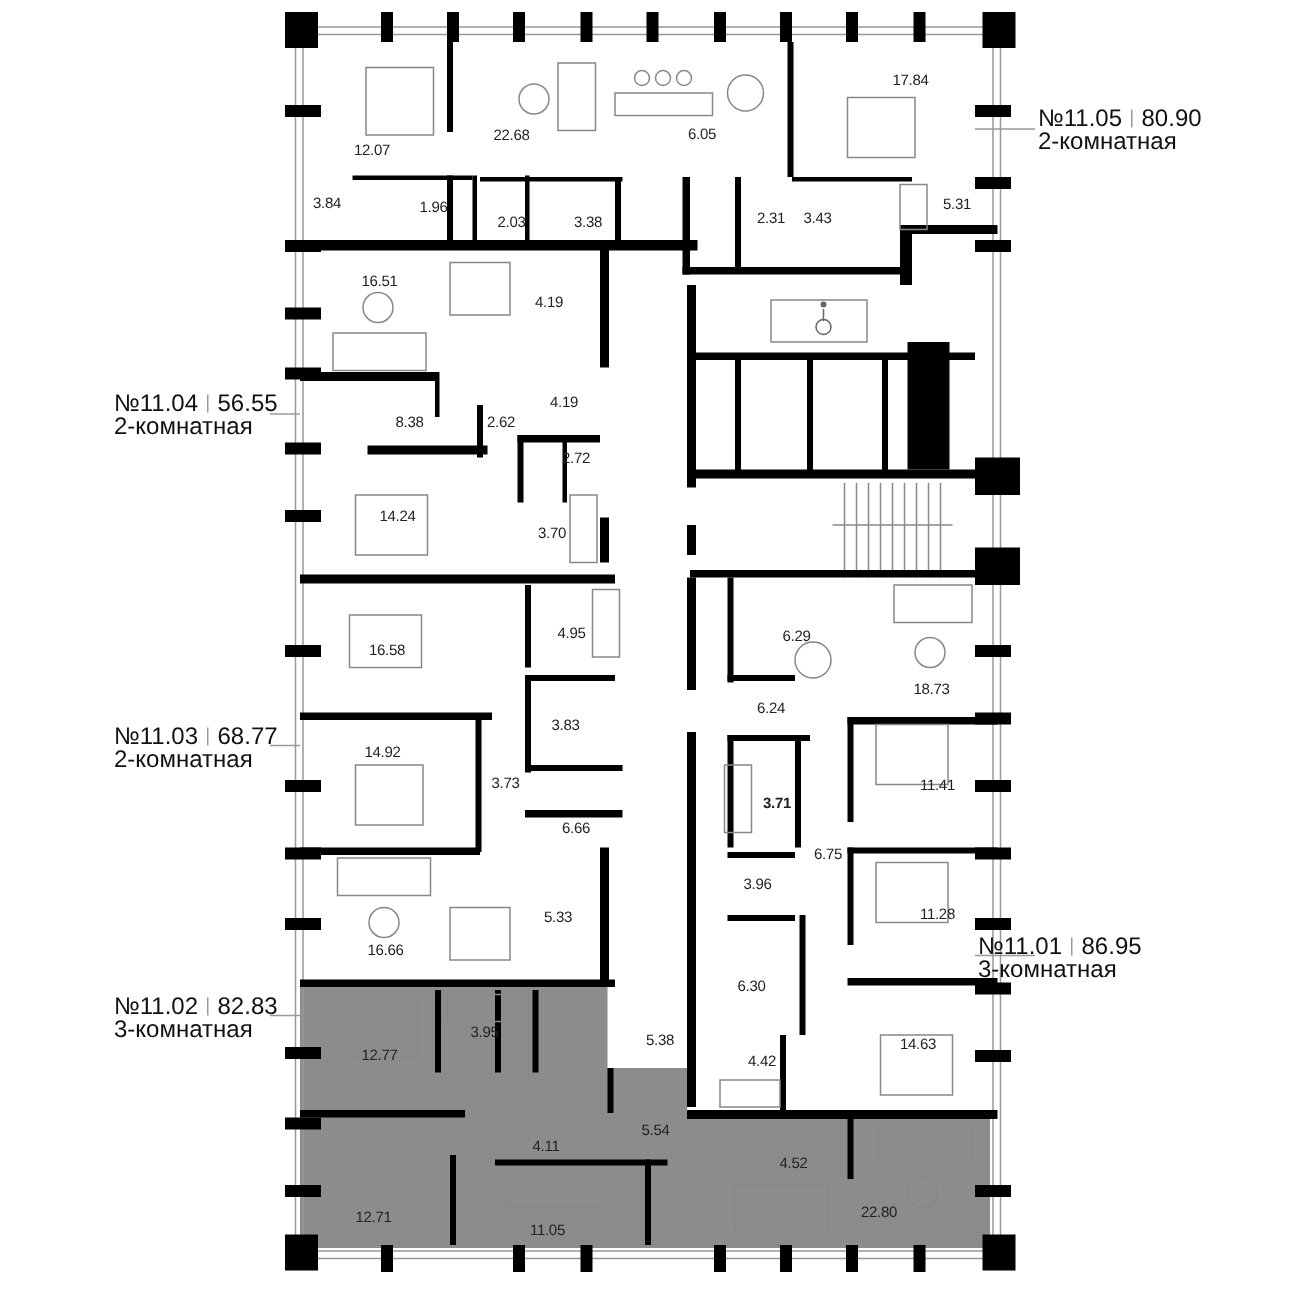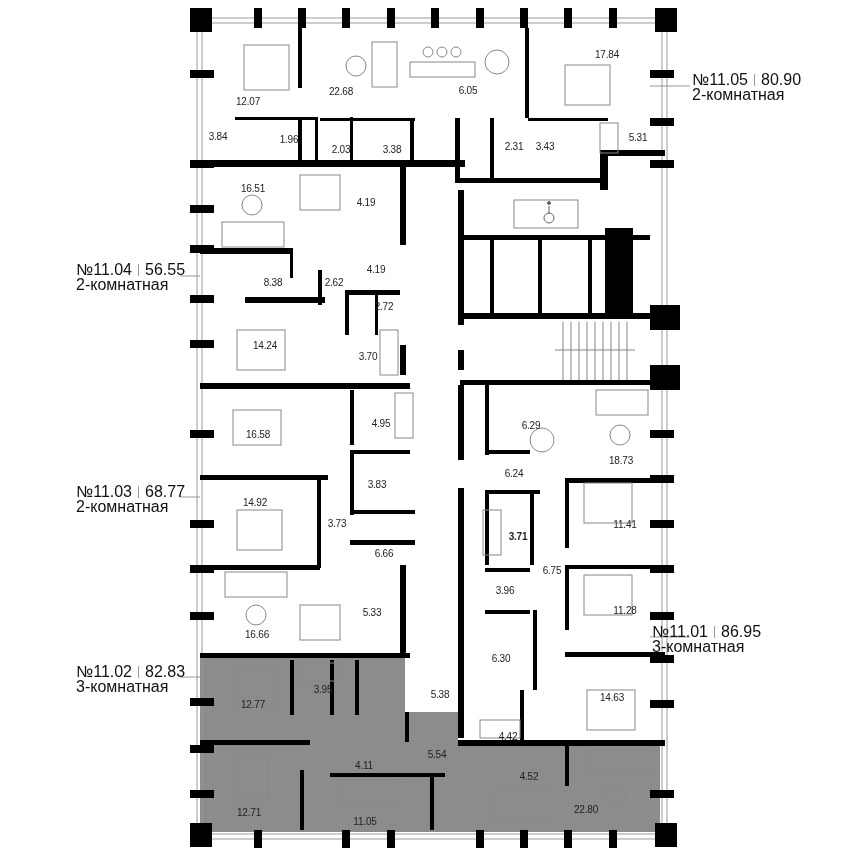--- a/index.html
+++ b/index.html
@@ -306,17 +306,17 @@
 
 <span class="room-label" style="left:531px;top:425px;">6.29</span>
 <span class="room-label" style="left:621px;top:460px;">18.73</span>
 <span class="room-label" style="left:514px;top:473px;">6.24</span>
 <span class="room-label" style="left:625px;top:524px;">11.41</span>
 <span class="room-label" style="left:518px;top:536px;font-weight:bold;">3.71</span>
 <span class="room-label" style="left:552px;top:570px;">6.75</span>
 <span class="room-label" style="left:505px;top:590px;">3.96</span>
 <span class="room-label" style="left:625px;top:610px;">11.28</span>
 <span class="room-label" style="left:501px;top:658px;">6.30</span>
-<span class="room-label" style="left:508px;top:708px;margin-top:28px;">4.42</span>
+<span class="room-label" style="left:508px;top:708px;">4.42</span>
 <span class="room-label" style="left:612px;top:697px;">14.63</span>
 <span class="room-label" style="left:529px;top:776px;">4.52</span>
 <span class="room-label" style="left:586px;top:809px;">22.80</span>
 </div>
 
 </body></html>

